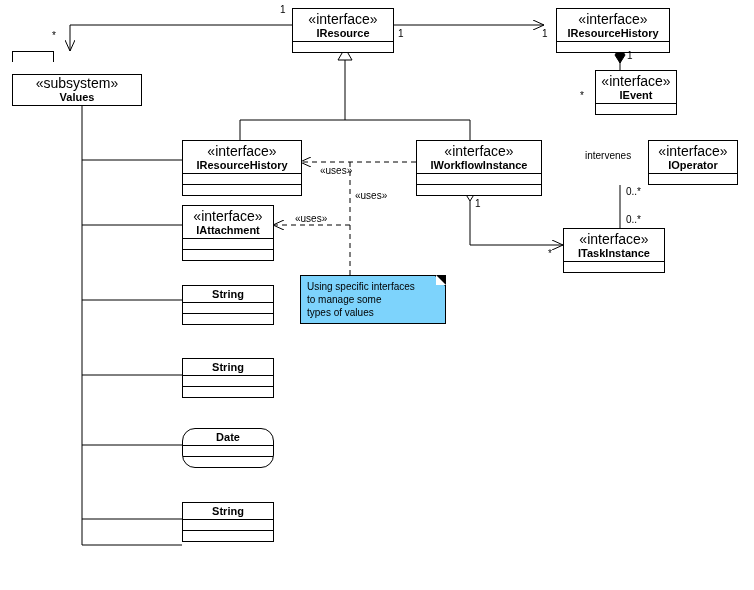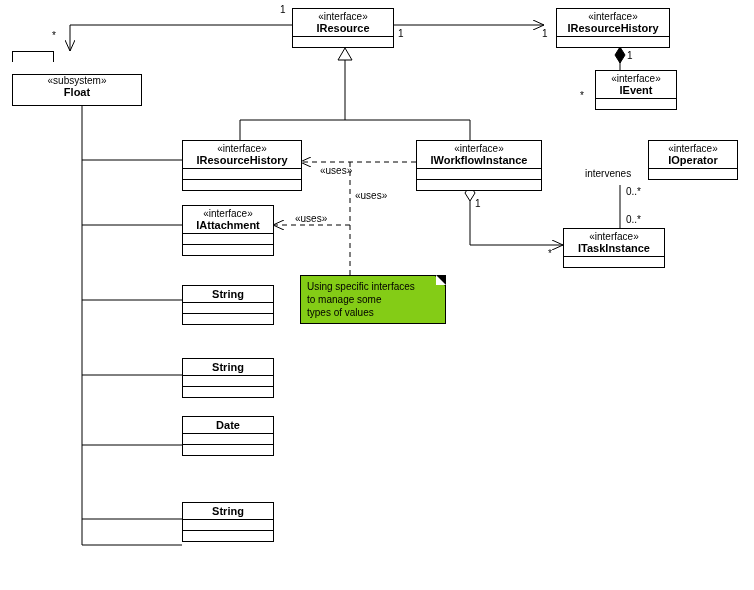--- a/index.html
+++ b/index.html
@@ -11,37 +11,37 @@
     width: 754px;
     height: 590px;
     position: relative;
   }
   .box {
     position: absolute;
     border: 1px solid #000;
     background: #fff;
     text-align: center;
   }
-  .stereo { font-size: 10px; }
+  .stereo { font-size: 14px; }
   .name { font-weight: bold; font-size: 11px; }
   .header { border-bottom: 1px solid #000; padding: 2px 4px; }
   .comp { height: 10px; border-bottom: 1px solid #000; }
   .comp:last-child { border-bottom: none; }
   .subsystem-tabs {
     position: absolute;
     border: 1px solid #000;
     border-bottom: none;
     background: #fff;
     width: 40px;
     height: 10px;
   }
   .note {
     position: absolute;
     border: 1px solid #000;
-    background: #84cc16;
+    background: #7dd3fc;
     padding: 4px 6px;
     font-size: 10px;
     line-height: 1.3;
   }
   .note-corner {
     position: absolute;
     top: 0;
     right: 0;
     width: 0;
     height: 0;
@@ -135,21 +135,21 @@
   <path d="M470,185 L475,193 L470,201 L465,193 Z" fill="#fff" stroke="#000"></path>
   <line x1="470" y1="201" x2="470" y2="245" stroke="#000"></line>
   <line x1="470" y1="245" x2="563" y2="245" stroke="#000" marker-end="url(#open-arrow)"></line>
 
   <line x1="620" y1="185" x2="620" y2="228" stroke="#000"></line>
 </svg>
 
 <div class="subsystem-tabs" style="left:12px; top:51px;"></div>
 <div class="box" style="left:12px; top:74px; width:128px; height:30px;">
   <div class="stereo">«subsystem»</div>
-  <div class="name">Float</div>
+  <div class="name">Values</div>
 </div>
 
 <div class="box" style="left:292px; top:8px; width:100px;">
   <div class="header">
     <div class="stereo">«interface»</div>
     <div class="name">IResource</div>
   </div>
   <div class="comp"></div>
 </div>
 
@@ -221,21 +221,21 @@
 </div>
 
 <div class="box" style="left:182px; top:358px; width:90px;">
   <div class="header">
       <div class="name">String</div>
     </div>
   <div class="comp"></div>
   <div class="comp"></div>
 </div>
 
-<div class="box" style="left:182px; top:416px; width:90px;">
+<div class="box" style="left:182px; top:428px; width:90px;border-radius:13px;">
   <div class="header">
       <div class="name">Date</div>
     </div>
   <div class="comp"></div>
   <div class="comp"></div>
 </div>
 
 <div class="box" style="left:182px; top:502px; width:90px;">
   <div class="header">
       <div class="name">String</div>
@@ -259,15 +259,15 @@
 <div class="label" style="left:627px; top:50px;">1</div>
 <div class="label" style="left:580px; top:90px;">*</div>
 
 <div class="label" style="left:320px; top:165px;">«uses»</div>
 <div class="label" style="left:355px; top:190px;">«uses»</div>
 <div class="label" style="left:295px; top:213px;">«uses»</div>
 
 <div class="label" style="left:475px; top:198px;">1</div>
 <div class="label" style="left:548px; top:248px;">*</div>
 
-<div class="label" style="left:585px; top:150px;margin-top:18px;">intervenes</div>
+<div class="label" style="left:585px; top:150px;">intervenes</div>
 <div class="label" style="left:626px; top:186px;">0..*</div>
 <div class="label" style="left:626px; top:214px;">0..*</div>
 
 </body></html>

